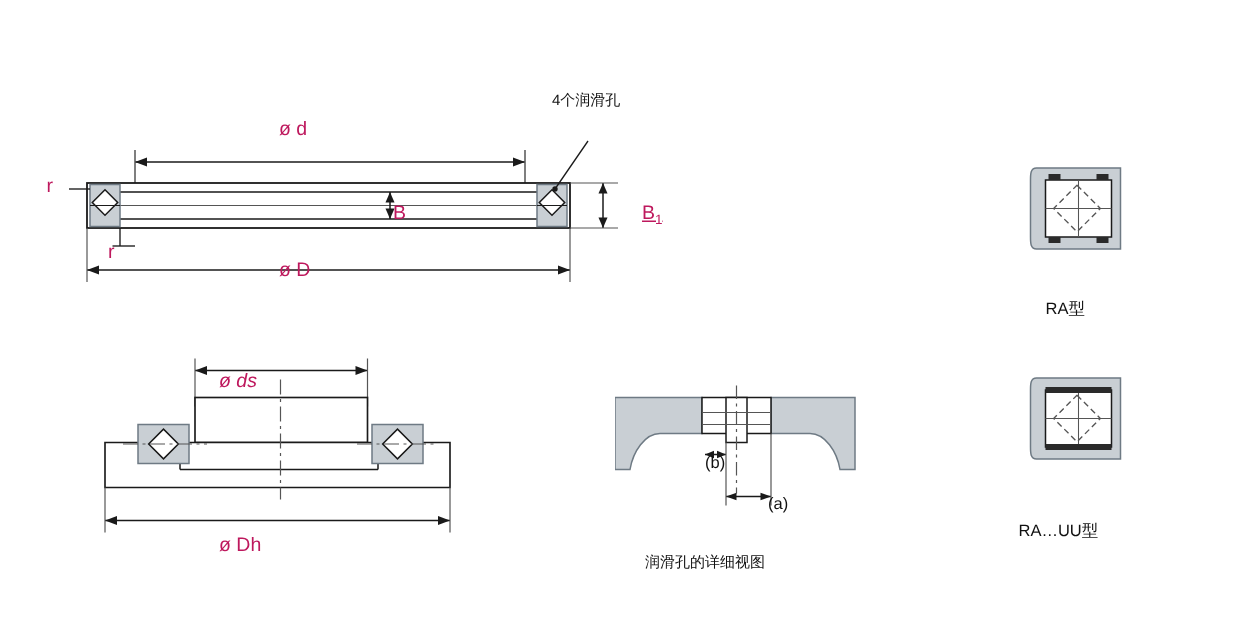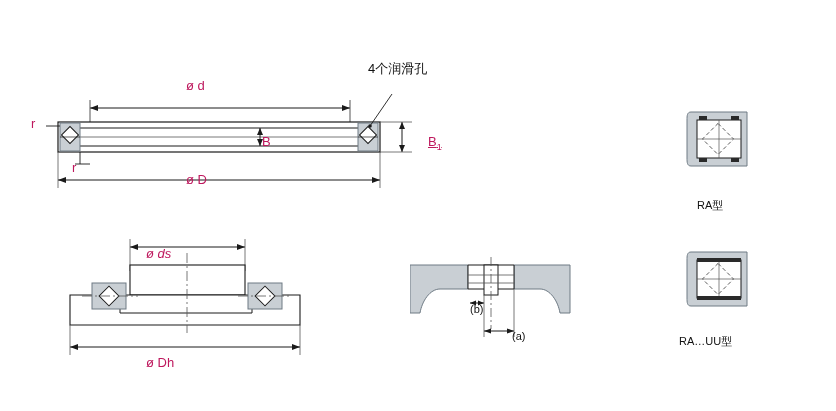--- a/index.html
+++ b/index.html
@@ -25,21 +25,21 @@
     white-space: nowrap;
   }
   .lbl-sm {
     position: absolute;
     font-size: 11px;
     color: #111111;
     white-space: nowrap;
   }
   .lbl-cn {
     position: absolute;
-    font-size: 13px;
+    font-size: 10px;
     color: #111111;
     white-space: nowrap;
   }
   svg { display: block; }
   .sub-caption {
     position: absolute;
     font-size: 11px;
     color: #111111;
     white-space: nowrap;
     text-align: center;
@@ -200,20 +200,21 @@
         <path d="M74,76 l7,-2.5 l0,5 z" fill="#1a1a1a" stroke="none"></path>
         <path d="M104,76 l-7,-2.5 l0,5 z" fill="#1a1a1a" stroke="none"></path>
         <line x1="74" y1="40" x2="74" y2="82" stroke="#555" stroke-width="0.8"></line>
         <line x1="104" y1="34" x2="104" y2="82" stroke="#555" stroke-width="0.8"></line>
       </g>
     </svg>
   </div>
 
   <span class="lbl-sm" style="left:470px; top:303px;">(b)</span>
   <span class="lbl-sm" style="left:512px; top:330px;">(a)</span>
+  <span class="lbl-cn" style="left:430px; top:368px;">润滑孔的详细视图</span>
 
   <div class="abs" style="left:685px; top:110px; width:68px; height:62px;">
     <svg width="68" height="62" viewBox="0 0 68 62">
 
       <path d="M6,2 L62,2 L62,56 L6,56 C2,56 2,52 2,48 L2,10 C2,6 2,2 6,2 Z" fill="#c9cfd4" stroke="#6e7a84" stroke-width="1"></path>
 
       <rect x="12" y="10" width="44" height="38" fill="#ffffff" stroke="#1a1a1a" stroke-width="1"></rect>
 
       <rect x="22" y="18" width="22" height="22" fill="none" stroke="#555" stroke-width="0.9" stroke-dasharray="4,2.5" transform="rotate(45 33 29)"></rect>
 
@@ -233,15 +234,15 @@
       <path d="M6,2 L62,2 L62,56 L6,56 C2,56 2,52 2,48 L2,10 C2,6 2,2 6,2 Z" fill="#c9cfd4" stroke="#6e7a84" stroke-width="1"></path>
       <rect x="12" y="10" width="44" height="38" fill="#ffffff" stroke="#1a1a1a" stroke-width="1"></rect>
       <rect x="22" y="18" width="22" height="22" fill="none" stroke="#555" stroke-width="0.9" stroke-dasharray="4,2.5" transform="rotate(45 33 29)"></rect>
       <line x1="12" y1="29" x2="56" y2="29" stroke="#555" stroke-width="0.7"></line>
       <line x1="34" y1="10" x2="34" y2="48" stroke="#555" stroke-width="0.7"></line>
 
       <rect x="12" y="8" width="44" height="4" fill="#2a2a2a"></rect>
       <rect x="12" y="46" width="44" height="4" fill="#2a2a2a"></rect>
     </svg>
   </div>
-  <span class="sub-caption" style="left:679px; top:334px;">RA…UU型</span>
+  <span class="sub-caption" style="left:679px; top:346px;">RA…UU型</span>
 
 </div>
 
 </body></html>

